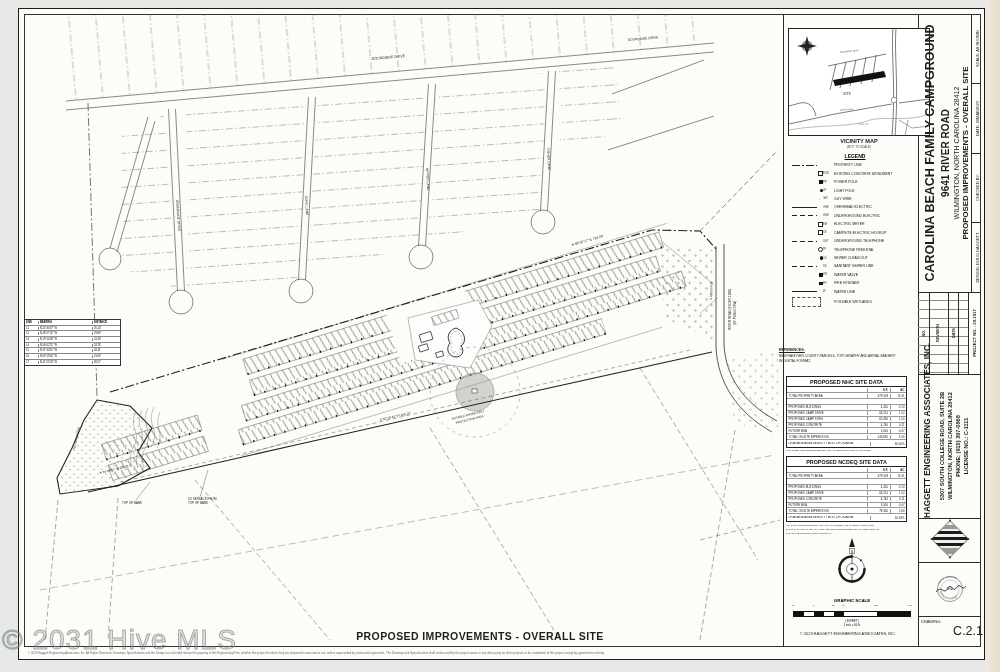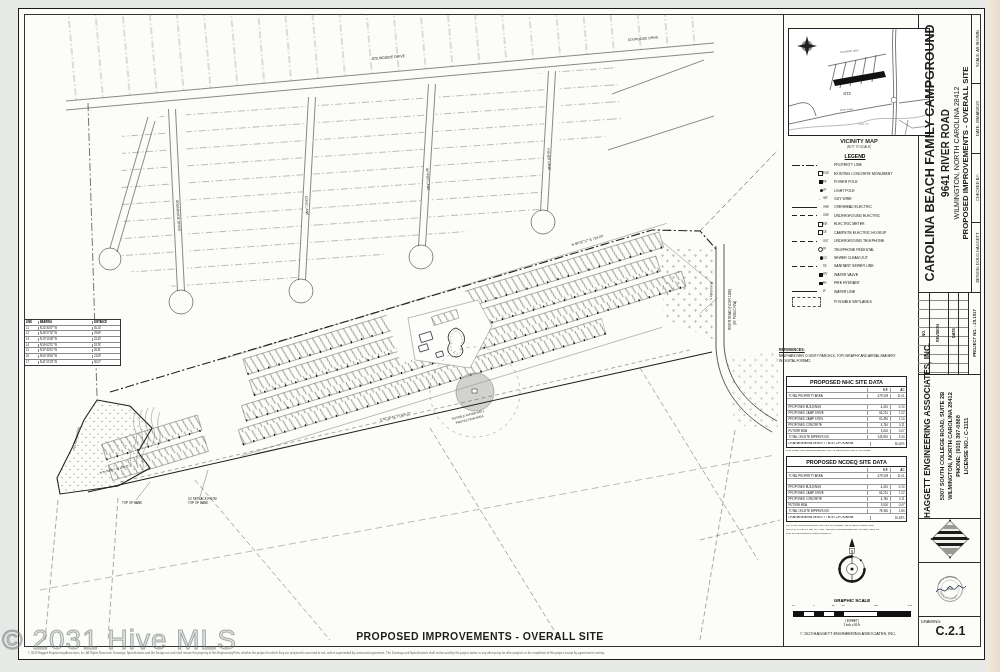--- a/index.html
+++ b/index.html
@@ -621,19 +621,19 @@
     </defs>
     <circle cx="22" cy="27" r="12.5" fill="none" stroke="#555" stroke-width="0.6"></circle>
     <circle cx="22" cy="27" r="9" fill="none" stroke="#888" stroke-width="0.4"></circle>
     <text font-size="2.3" fill="#444" font-family="Liberation Sans, sans-serif"><textPath href="#arcT" startOffset="12%">NORTH CAROLINA</textPath></text>
     <text font-size="2.6" x="22" y="28" text-anchor="middle" fill="#444" font-family="Liberation Sans, sans-serif">SEAL</text>
     <text font-size="2.1" fill="#444" font-family="Liberation Sans, sans-serif"><textPath href="#arcB" startOffset="8%">DOUGLAS N. HAGGETT</textPath></text>
     <path d="M 8,30 C 13,22 16,34 20,26 C 23,20 25,32 29,25 C 32,20 34,30 38,24" fill="none" stroke="#31415a" stroke-width="1"></path>
   </svg>
 
   <div class="lbl" style="left:921px;top:619px;font-size:4px;">DRAWING:</div>
-  <div class="lbl" style="left:918px;top:624px;width:65px;text-align:center;font-size:12.5px;font-weight:bold;">C.2.1</div>
+  <div class="lbl" style="left:918px;top:624px;width:65px;text-align:right;font-size:12.5px;font-weight:normal;">C.2.1</div>
 
   <div class="lbl" style="left:310px;top:630px;width:340px;text-align:center;font-size:10.5px;font-weight:bold;letter-spacing:0.4px;">PROPOSED IMPROVEMENTS - OVERALL SITE</div>
   <div class="lbl" style="left:28px;top:651px;width:952px;font-size:2.9px;color:#666;white-space:nowrap;overflow:hidden;">© 2023 Haggett Engineering Associates, Inc.   All Rights Reserved.  Drawings, Specifications and the Design are and shall remain the property of this Engineering Firm, whether the project for which they are prepared is executed or not, unless superseded by contractual agreement.  The Drawings and Specifications shall not be used by the project owner or any other party for other projects or for completion of this project except by agreement in writing.</div>
 
   <div class="watermark">© 2031 Hive MLS</div>
 </div>
 
 </body></html>

